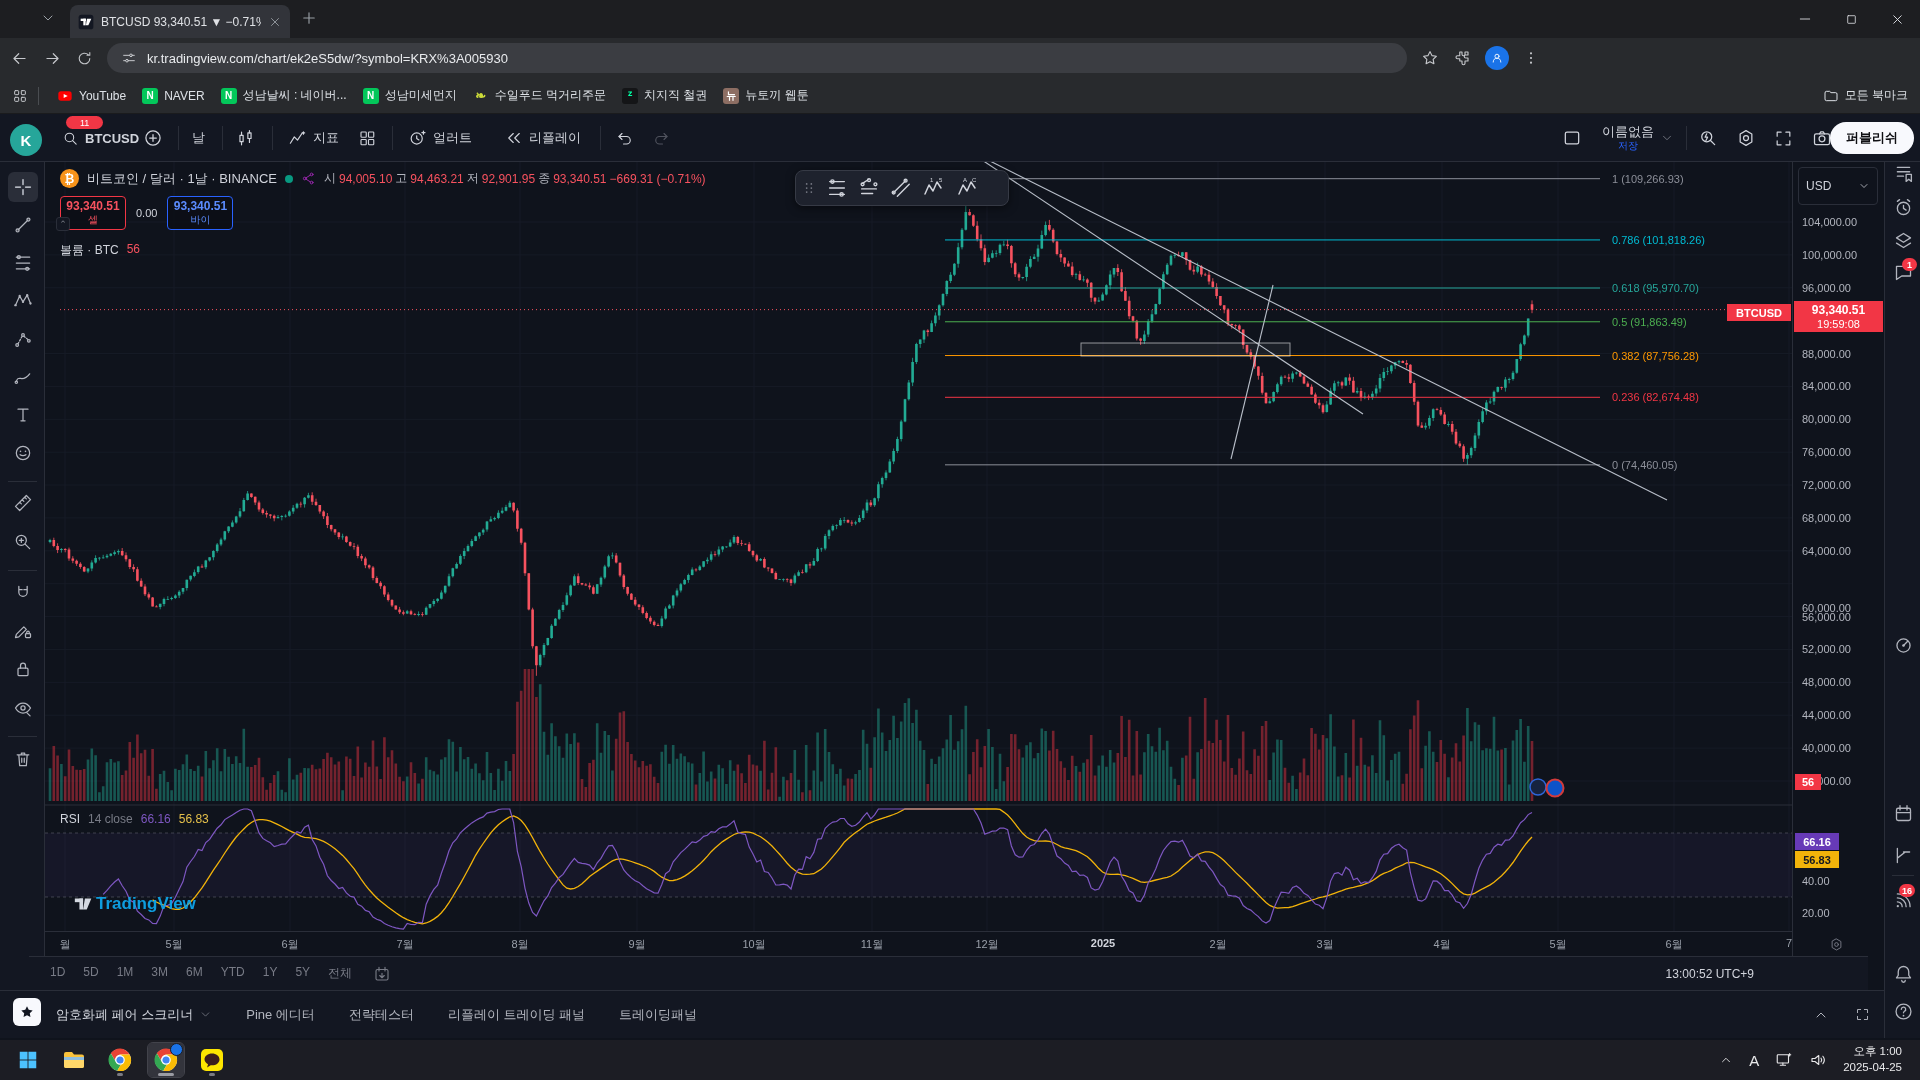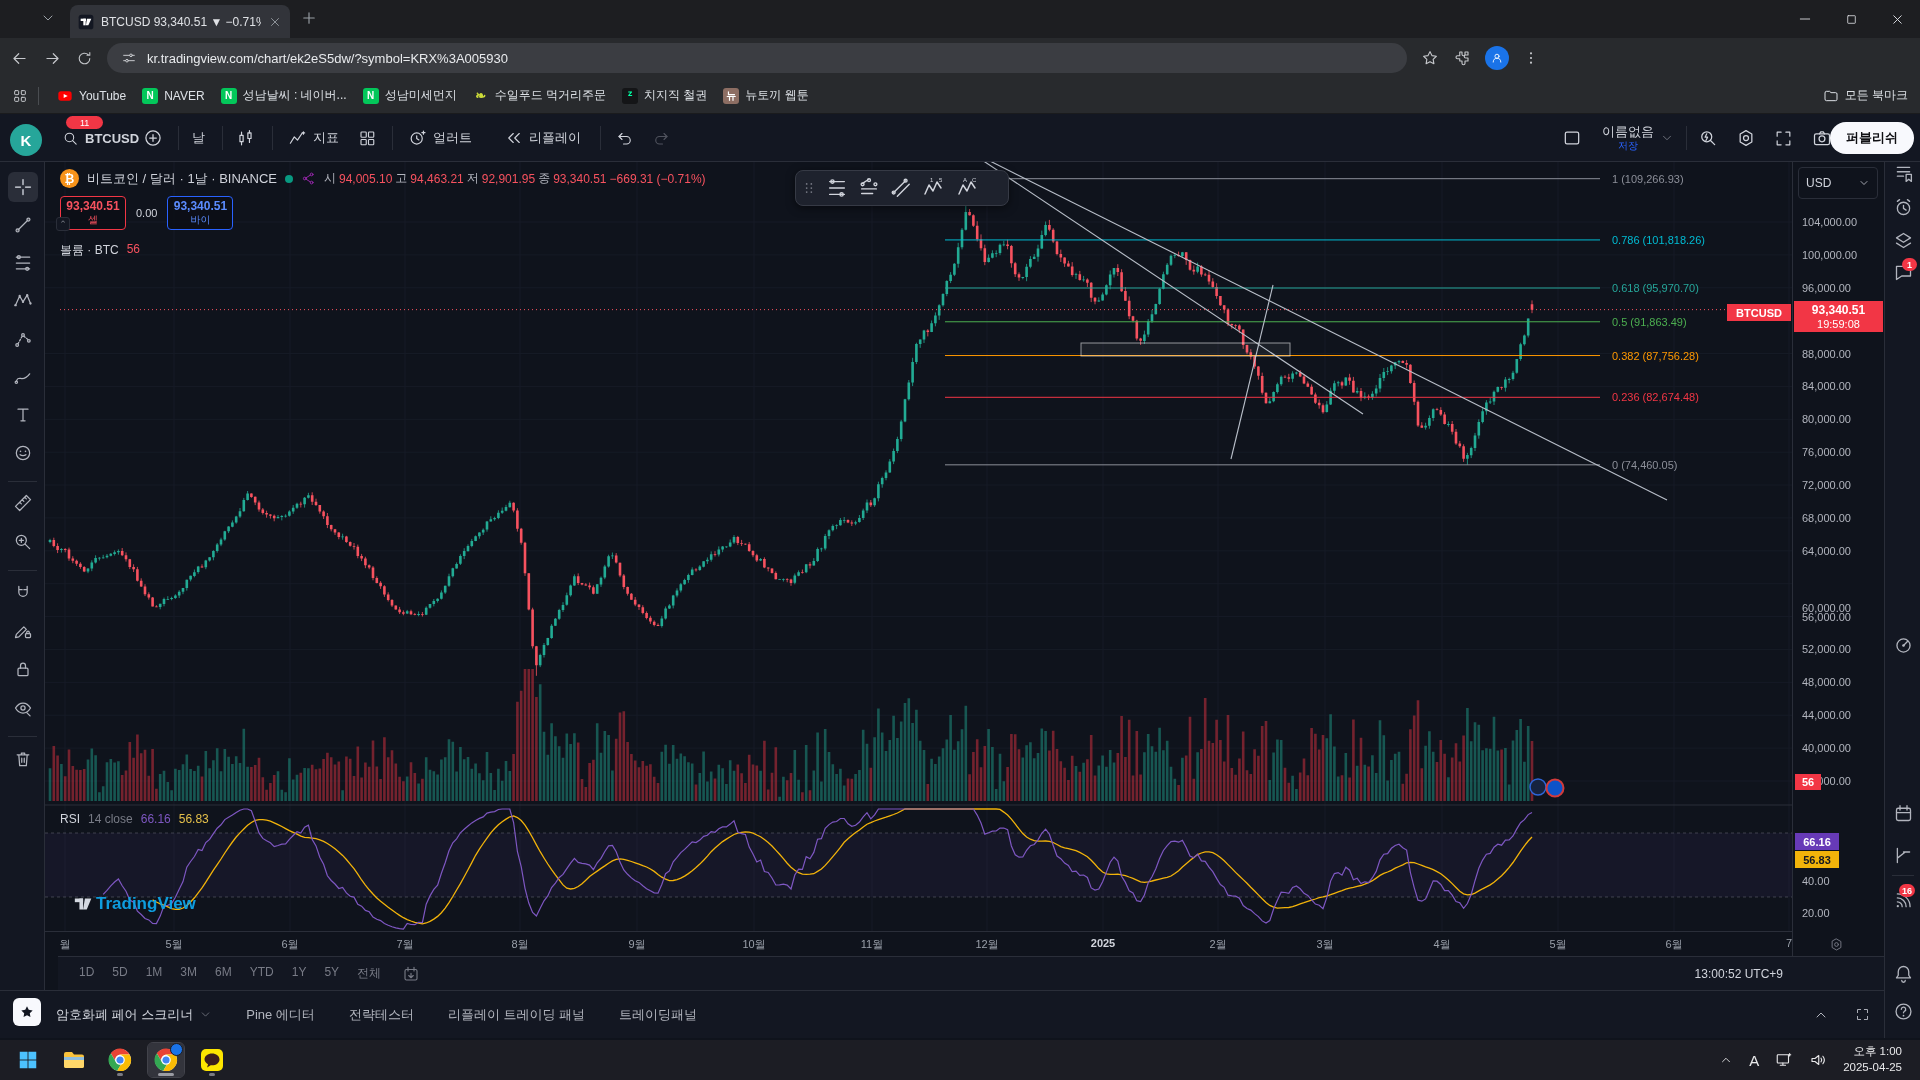--- a/index.html
+++ b/index.html
@@ -41,35 +41,35 @@
   #save-label { font-size:10px; color:#2962ff; }
 
   #left-rail { left:0; top:162px; width:45px; height:828px; background:#131722; border-right:1px solid #2a2e39; }
   .rail-ico { position:absolute; left:8px; width:30px; height:30px; border-radius:6px; color:#b2b5be; display:flex; align-items:center; justify-content:center; }
   .rail-ico.sel { background:#2a2e39; color:#dfe3ec; }
   .rail-div { position:absolute; left:8px; width:29px; height:1px; background:#2a2e39; }
 
   #plot { left:45px; top:162px; width:1747px; height:769px; background:#0f131c; }
   #axis-col { left:1792px; top:162px; width:92px; height:794px; background:#0f131c; border-left:1px solid #2a2e39; color:#b2b5be; font-size:11px; }
   .tick { position:absolute; left:9px; }
-  #usd-btn { position:absolute; left:5px; top:5px; width:80px; height:32px; border:1px solid #2a2e39; border-radius:4px; display:flex; align-items:center; justify-content:space-between; padding:0 7px; color:#d1d4dc; font-size:12px; }
+  #usd-btn { position:absolute; left:5px; top:5px; width:80px; height:38px; border:1px solid #2a2e39; border-radius:4px; display:flex; align-items:center; justify-content:space-between; padding:0 7px; color:#d1d4dc; font-size:12px; }
   #price-badge { position:absolute; left:1px; top:139px; width:89px; height:31px; background:#f23645; color:#fff; text-align:center; line-height:1.25; padding-top:2px; }
   #price-badge .p1 { font-size:12px; font-weight:700; }
   #price-badge .p2 { font-size:11px; }
   #vol-badge { position:absolute; left:2px; top:612px; width:26px; height:16px; background:#f23645; color:#fff; font-size:11px; font-weight:700; display:flex; align-items:center; justify-content:center; }
   .rsi-badge { position:absolute; left:2px; width:44px; height:17px; font-size:11px; font-weight:700; display:flex; align-items:center; justify-content:center; }
   #axis-gear { position:absolute; left:36px; top:775px; color:#787b86; }
 
   #symbol-badge { left:1727px; top:304px; width:64px; height:17px; background:#f23645; color:#fff; font-size:11px; font-weight:700; display:flex; align-items:center; justify-content:center; z-index:4; }
 
   #timeaxis { left:45px; top:931px; width:1747px; height:25px; background:#0f131c; border-top:1px solid #2a2e39; color:#9aa0aa; font-size:11px; }
   .month { position:absolute; top:5px; transform:translateX(-50%); }
   .month.major { color:#d1d4dc; font-weight:600; }
 
-  #tfbar { left:58px; top:956px; width:1839px; height:34px; background:#131722; border-top:1px solid #2a2e39; display:flex; align-items:center; padding:0 14px; gap:4px; color:#787b86; font-size:12px; }
+  #tfbar { left:29px; top:956px; width:1839px; height:34px; background:#131722; border-top:1px solid #2a2e39; display:flex; align-items:center; padding:0 14px; gap:4px; color:#787b86; font-size:12px; }
   .tf-btn { padding:3px 7px; border-radius:4px; }
   #tf-clock { margin-left:auto; margin-right:100px; color:#d1d4dc; font-size:12px; }
 
   #footerbar { left:0; top:990px; width:1884px; height:48px; background:#131722; border-top:1px solid #2a2e39; display:flex; align-items:center; padding:0 14px 0 56px; gap:34px; color:#b2b5be; font-size:13px; }
   .foot-tab { display:flex; align-items:center; gap:6px; white-space:nowrap; }
   .foot-tab.first { color:#d1d4dc; }
   #foot-right { margin-left:auto; display:flex; gap:26px; color:#b2b5be; }
   #fav-draw-btn { left:13px; top:998px; width:28px; height:28px; background:#f8f9fd; border-radius:6px; display:flex; align-items:center; justify-content:center; color:#131722; z-index:5; }
 
   #sidebar { left:1884px; top:162px; width:36px; height:876px; background:#131722; border-left:1px solid #2a2e39; }

